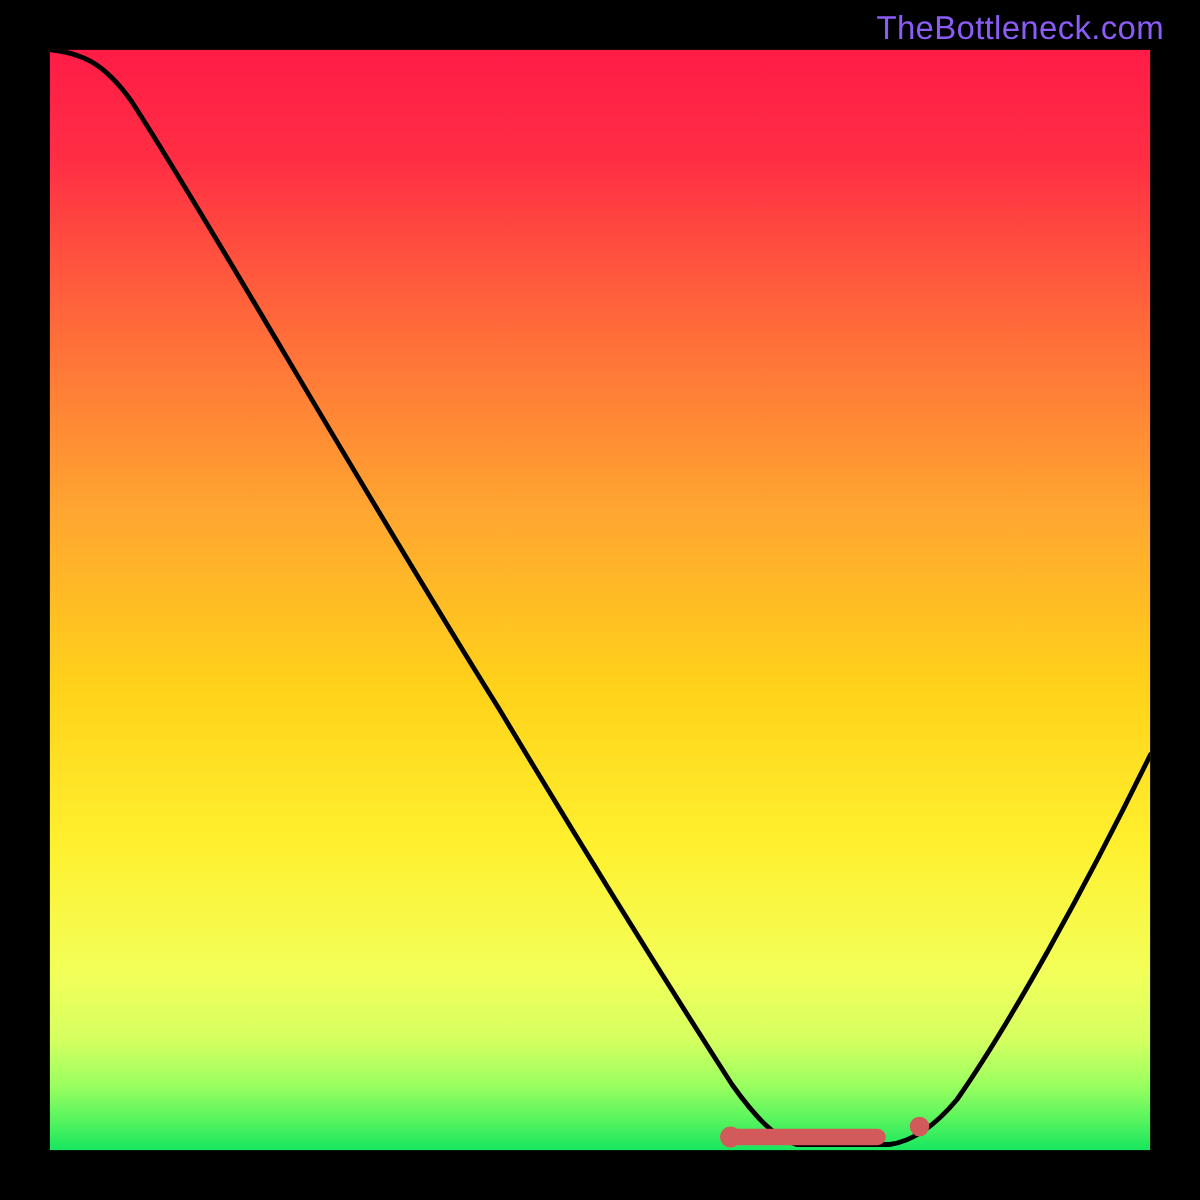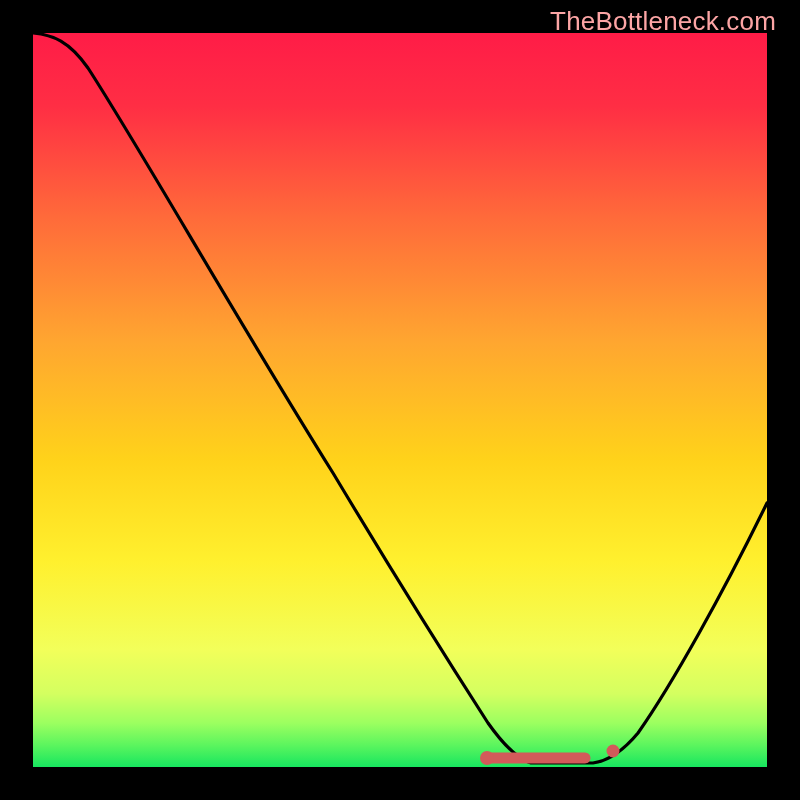--- a/index.html
+++ b/index.html
@@ -38,22 +38,22 @@
     position: absolute;
     left: 0;
     top: 0;
     width: 734px;
     height: 734px;
   }
   .watermark {
     position: absolute;
     top: 6px;
     right: 24px;
-    color: #fca5a5;
-    font-size: 26px;
+    color: #8b5cf6;
+    font-size: 22px;
     letter-spacing: 0.2px;
     font-weight: 500;
   }
 </style>
 </head>
 <body>
 
 <div class="frame">
 
   <div class="plot-area">

